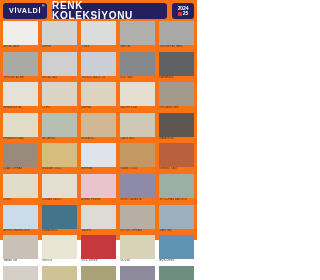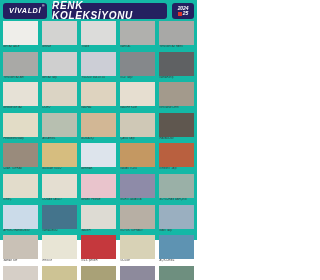--- a/index.html
+++ b/index.html
@@ -5,23 +5,22 @@
   html,body{margin:0;padding:0;}
   body{
     width:197px;height:280px;
     background:#ffffff;
     font-family:"Liberation Sans", sans-serif;
     overflow:hidden;
   }
   #page{
     position:relative;
     width:197px;height:240px;
-    background:#14b8a6;
+    background:#f97316;
     box-sizing:border-box;
-    font-style:italic;
   }
 
   
   .header{
     display:flex;
     align-items:center;
     justify-content:space-between;
     height:20px;
     padding:2px 3px 0 3px;
     box-sizing:border-box;

